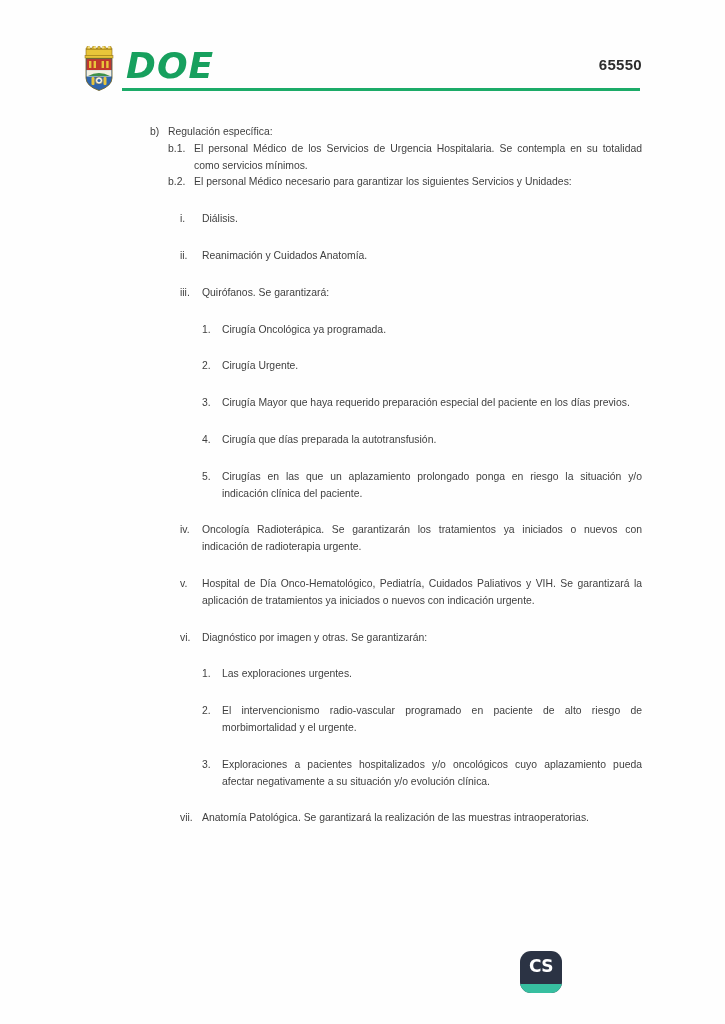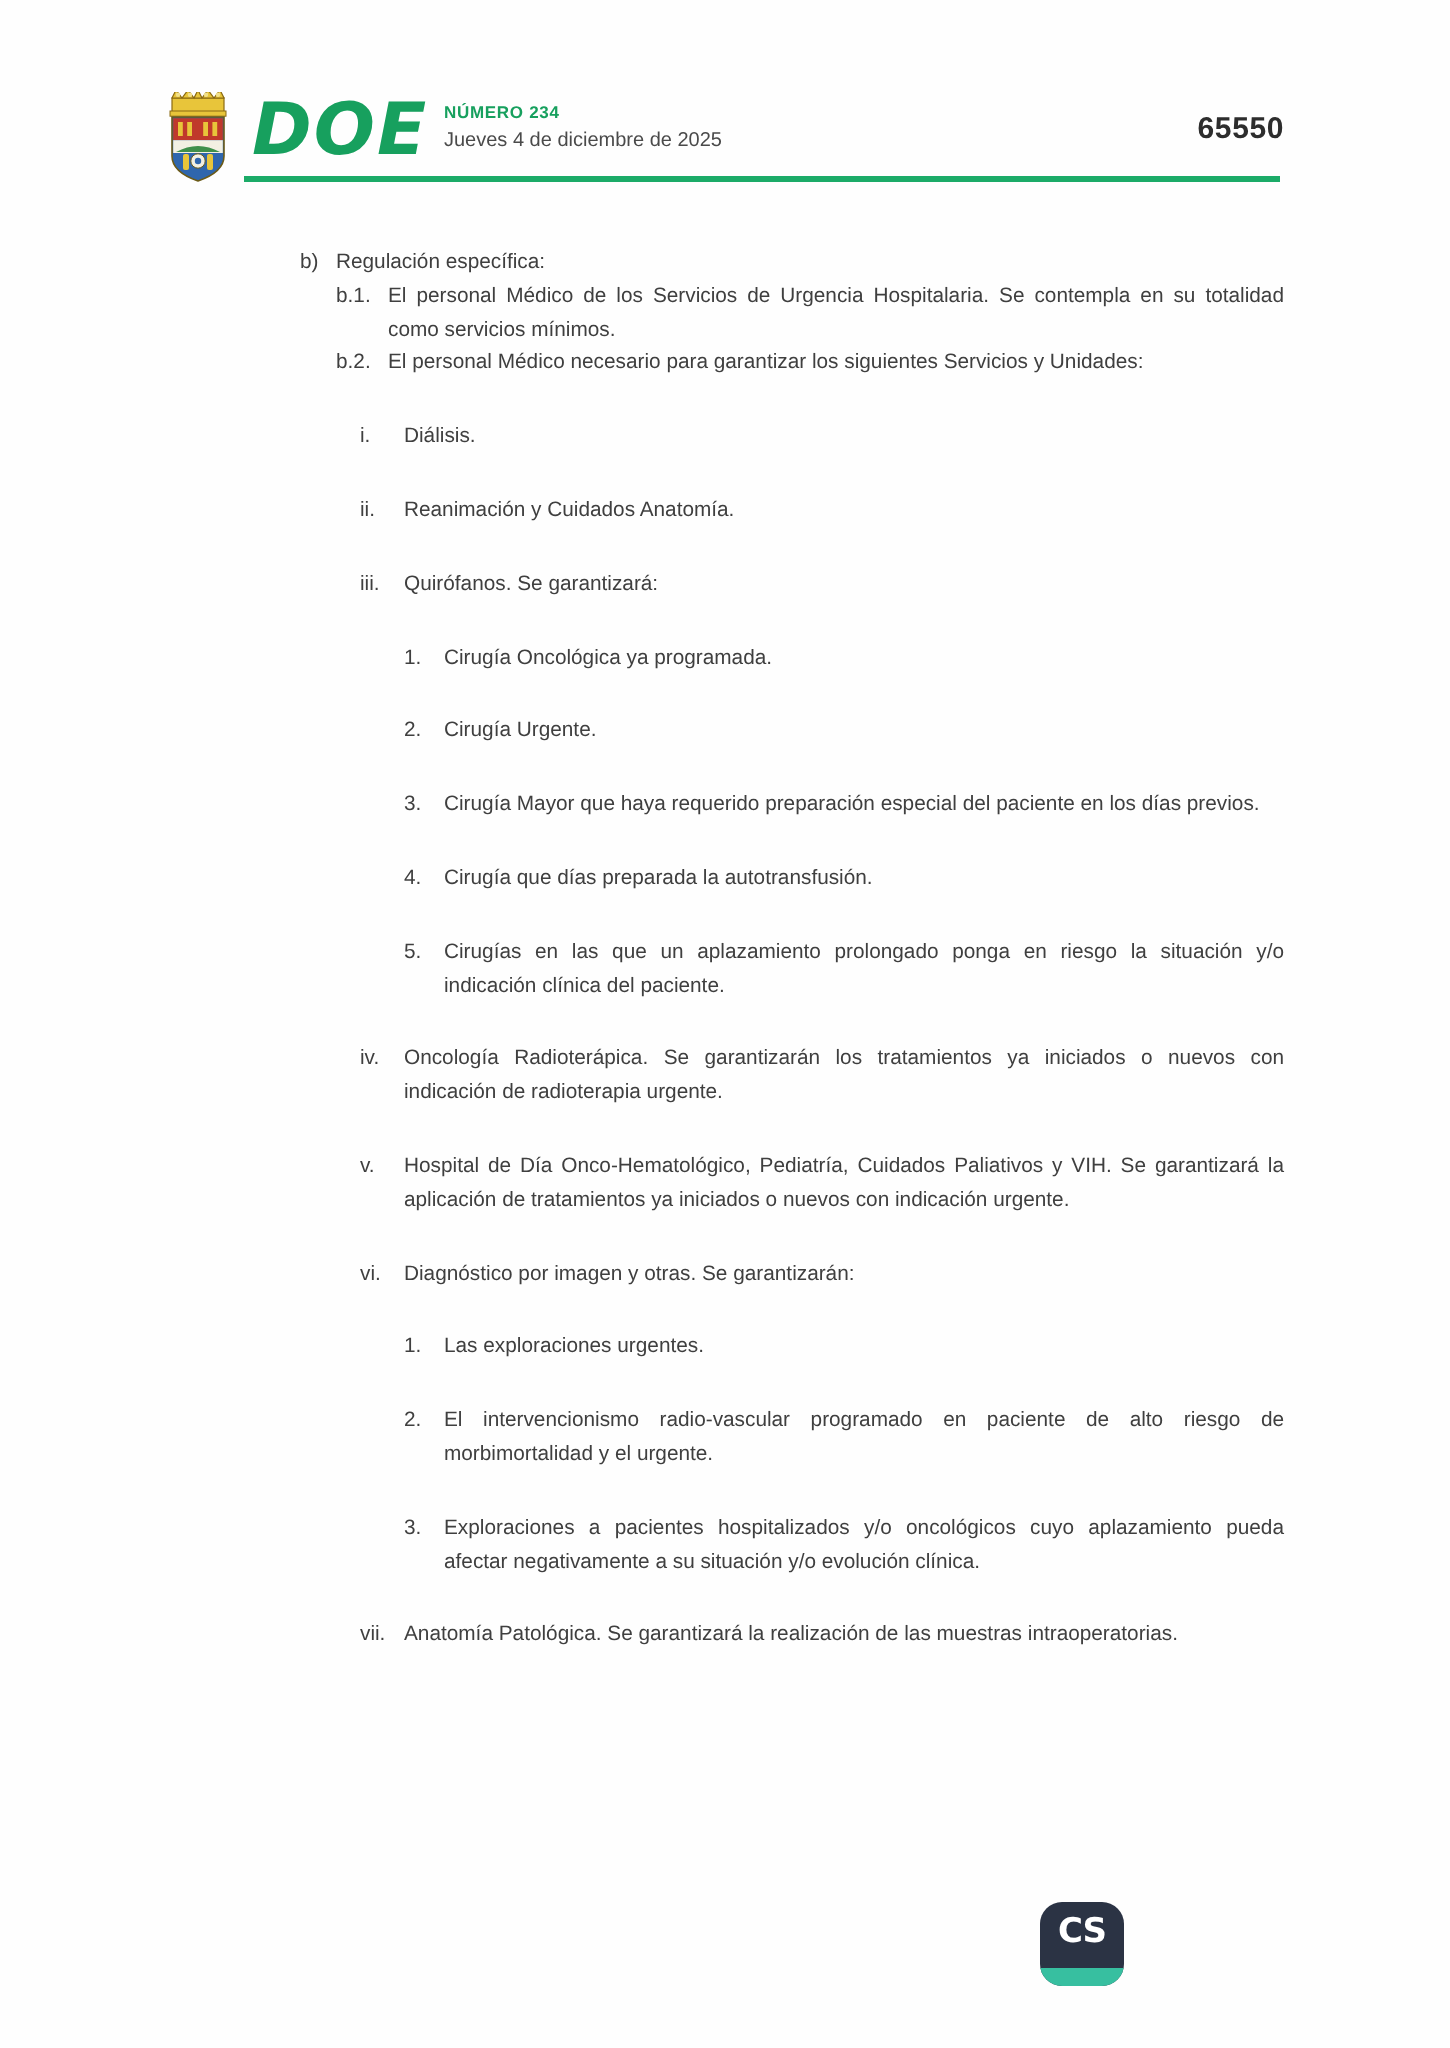--- a/index.html
+++ b/index.html
@@ -23,20 +23,21 @@
     background: #fefefe;
   }
 
   
   .masthead {
     position: absolute;
     left: 82px;
     top: 44px;
     width: 560px;
     height: 56px;
+    text-align: right;
   }
 
   .crest {
     position: absolute;
     left: 0;
     top: 2px;
     width: 34px;
     height: 46px;
   }
 
@@ -212,24 +213,20 @@
 
         <rect x="9.5" y="31" width="3" height="8" rx="1" fill="#e8c53a"></rect>
         <rect x="21.5" y="31" width="3" height="8" rx="1" fill="#e8c53a"></rect>
         <circle cx="17" cy="34.5" r="3.6" fill="#f3f0e2" stroke="#6b5a17" stroke-width="0.5"></circle>
         <circle cx="17" cy="34.5" r="1.6" fill="#2f66ad"></circle>
       </svg>
     </span>
 
     <span class="doe-word">DOE</span>
 
-    <div class="issue-block">
-      <p class="issue-number">NÚMERO 234</p>
-      <p class="issue-date">Jueves 4 de diciembre de 2025</p>
-    </div>
 
     <span class="folio">65550</span>
   </div>
 
   <div class="rule"></div>
 
   <div class="content" id="content-root">
       <p class="para lvl-a nojust">
         <span class="marker">b)</span>
         <span class="body">Regulación específica:</span>

